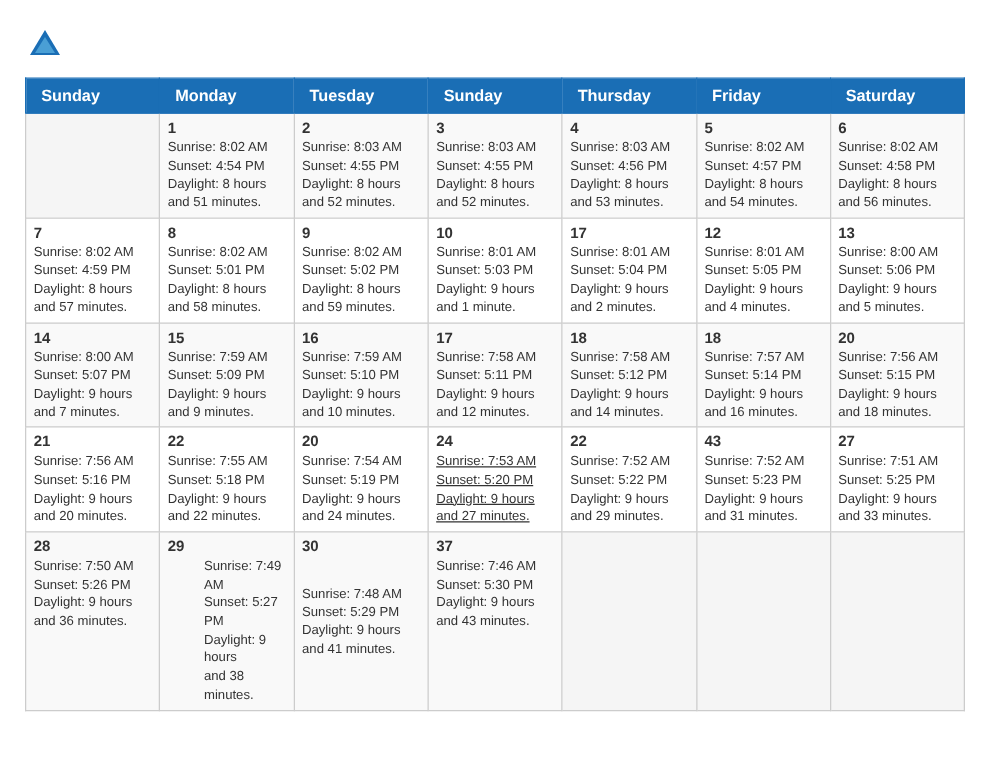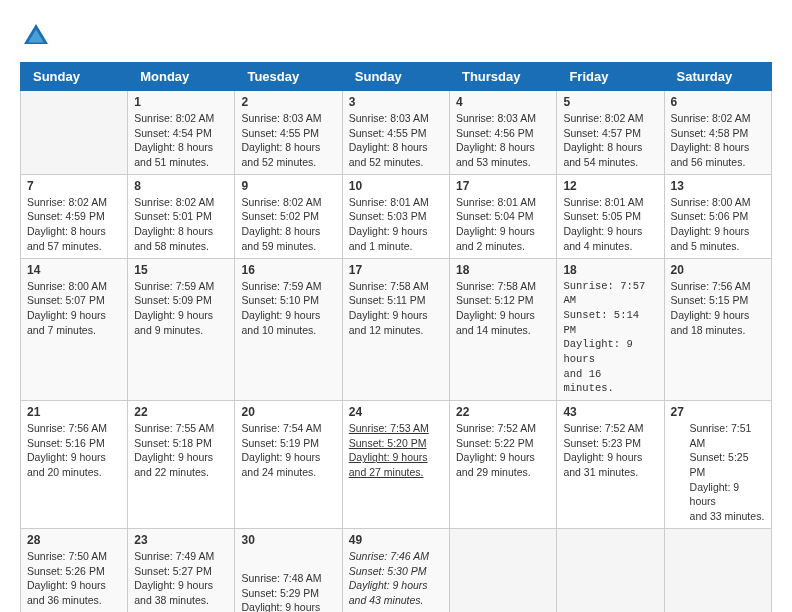--- a/index.html
+++ b/index.html
@@ -256,21 +256,21 @@
         </td>
         <td>
           <span class="day-number">18</span>
           <div class="day-info" style="white-space: pre-line;">Sunrise: 7:58 AM
 Sunset: 5:12 PM
 Daylight: 9 hours
 and 14 minutes.</div>
         </td>
         <td>
           <span class="day-number">18</span>
-          <div class="day-info" style="white-space: pre-line; font-family: Liberation Mono, monospace;">Sunrise: 7:57 AM
+          <div class="day-info" style="white-space: pre-line;">Sunrise: 7:57 AM
 Sunset: 5:14 PM
 Daylight: 9 hours
 and 16 minutes.</div>
         </td>
         <td>
           <span class="day-number">20</span>
           <div class="day-info" style="white-space: pre-line;">Sunrise: 7:56 AM
 Sunset: 5:15 PM
 Daylight: 9 hours
 and 18 minutes.</div>
@@ -314,51 +314,51 @@
         </td>
         <td>
           <span class="day-number">43</span>
           <div class="day-info" style="white-space: pre-line;">Sunrise: 7:52 AM
 Sunset: 5:23 PM
 Daylight: 9 hours
 and 31 minutes.</div>
         </td>
         <td>
           <span class="day-number">27</span>
-          <div class="day-info" style="white-space: pre-line; margin-left: 19px;">Sunrise: 7:51 AM
+          <div class="day-info" style="white-space: pre-line;">Sunrise: 7:51 AM
 Sunset: 5:25 PM
 Daylight: 9 hours
 and 33 minutes.</div>
         </td>
       </tr>
       <tr>
         <td>
           <span class="day-number">28</span>
           <div class="day-info" style="white-space: pre-line;">Sunrise: 7:50 AM
 Sunset: 5:26 PM
 Daylight: 9 hours
 and 36 minutes.</div>
         </td>
         <td>
-          <span class="day-number">23</span>
-          <div class="day-info" style="white-space: pre-line;">Sunrise: 7:49 AM
+          <span class="day-number">29</span>
+          <div class="day-info" style="white-space: pre-line; margin-left: 29px;">Sunrise: 7:49 AM
 Sunset: 5:27 PM
 Daylight: 9 hours
 and 38 minutes.</div>
         </td>
         <td>
           <span class="day-number">30</span>
           <div class="day-info" style="white-space: pre-line; margin-top: 24px;">Sunrise: 7:48 AM
 Sunset: 5:29 PM
 Daylight: 9 hours
 and 41 minutes.</div>
         </td>
         <td>
-          <span class="day-number">49</span>
-          <div class="day-info" style="white-space: pre-line; font-style: italic;">Sunrise: 7:46 AM
+          <span class="day-number">37</span>
+          <div class="day-info" style="white-space: pre-line;">Sunrise: 7:46 AM
 Sunset: 5:30 PM
 Daylight: 9 hours
 and 43 minutes.</div>
         </td>
         <td class="empty-cell"></td>
         <td class="empty-cell"></td>
         <td class="empty-cell"></td>
       </tr>
     </tbody>
 </table>

